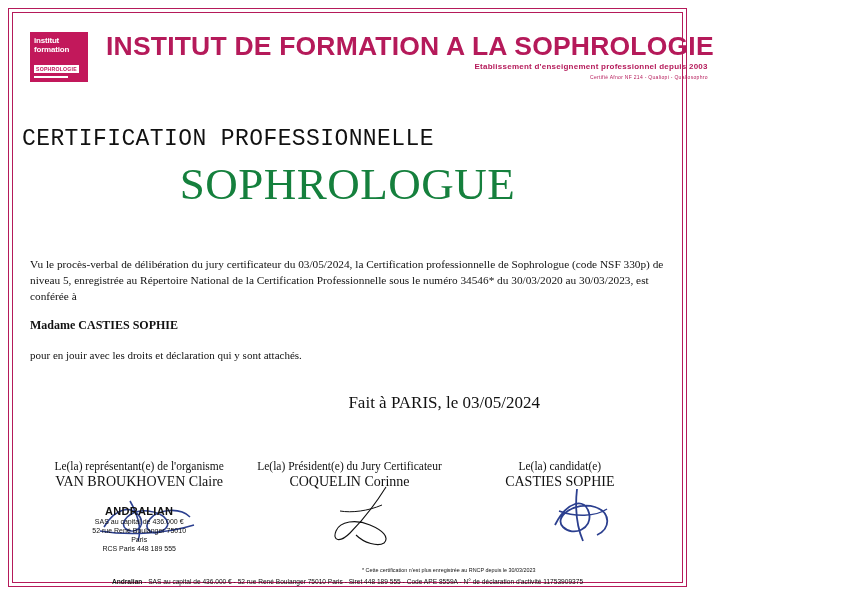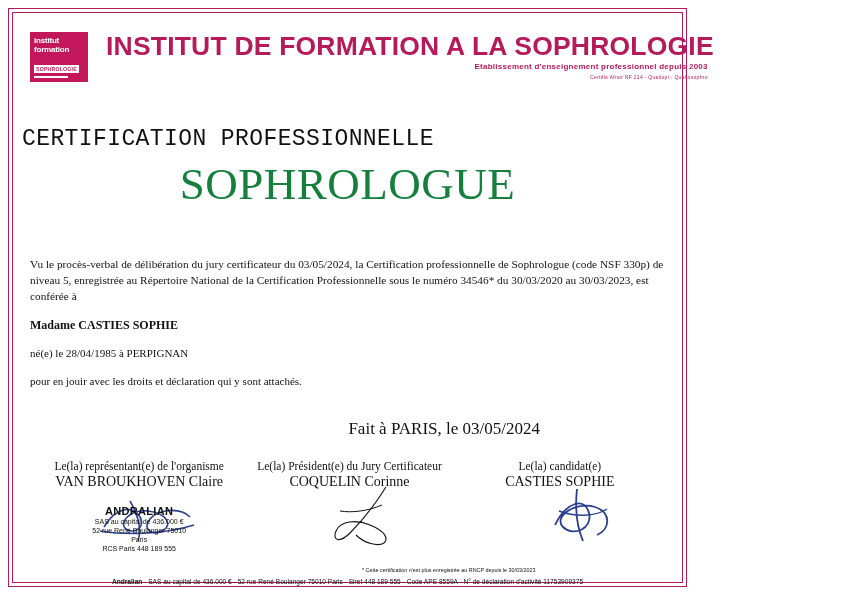--- a/index.html
+++ b/index.html
@@ -278,21 +278,20 @@
         <div class="certifs">Certifié Afnor NF 214 - Qualiopi - Qualiosophro</div>
       </div>
     </div>
 
     <div class="cert-pro">CERTIFICATION PROFESSIONNELLE</div>
     <div class="cert-main">SOPHROLOGUE</div>
 
     <div class="body-block">
       <div class="para">Vu le procès-verbal de délibération du jury certificateur du 03/05/2024, la Certification professionnelle de Sophrologue (code NSF 330p) de niveau 5, enregistrée au Répertoire National de la Certification Professionnelle sous le numéro 34546* du 30/03/2020 au 30/03/2023, est conférée à</div>
       <div class="name">Madame CASTIES SOPHIE</div>
-      <div class="born">né(e) le 28/04/1985 à PERPIGNAN</div>
       <div class="enjoy">pour en jouir avec les droits et déclaration qui y sont attachés.</div>
       <div class="place-date">Fait à PARIS, le 03/05/2024</div>
     </div>
 
     <div class="signatures">
 
       <div class="sig">
         <div class="sig-role">Le(la) représentant(e) de l'organisme</div>
         <div class="sig-person">VAN BROUKHOVEN Claire</div>
         <svg class="sig-mark" viewBox="0 0 250 66">

